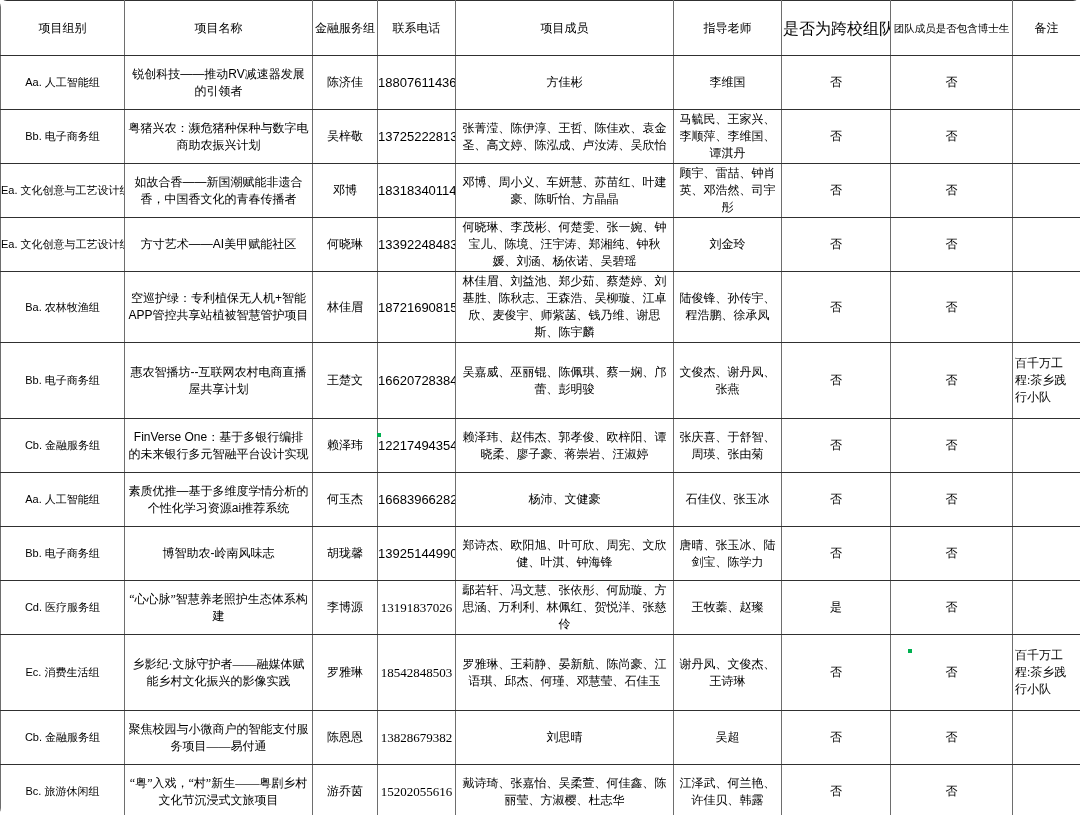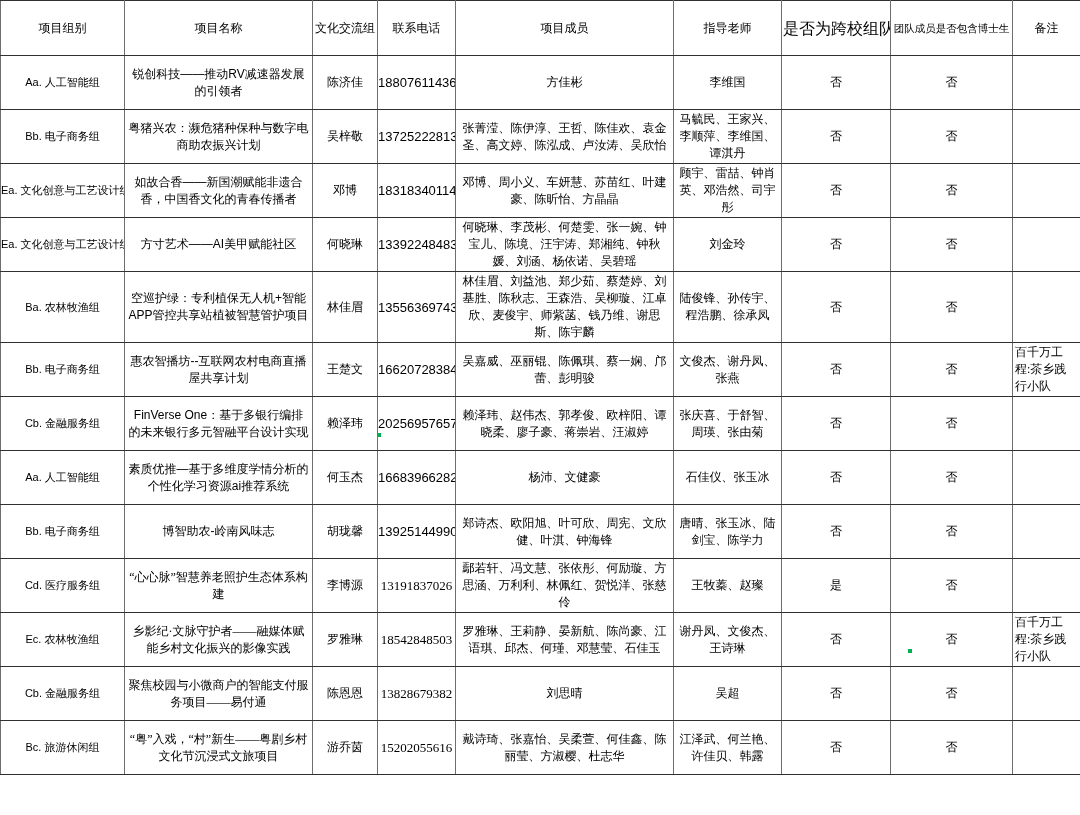--- a/index.html
+++ b/index.html
@@ -3,20 +3,21 @@
 <meta charset="utf-8">
 <style>
   html,body{margin:0;padding:0;background:#fff;}
   .page{
     position:relative;
     width:1080px;height:815px;
     background:#fff;
     font-family:"Liberation Sans",sans-serif;
     color:#000;
     overflow:hidden;
+    border-radius:7px;
   }
   table.sheet{
     border-collapse:collapse;
     table-layout:fixed;
     width:1078px;
     margin:0;
   }
   .sheet th,.sheet td{
     border:1px solid #6e6e6e;
     border-top-color:#303030;
@@ -33,21 +34,21 @@
   .sheet thead tr{height:55px;}
   .sheet tbody tr{height:54px;}
   .sheet th{font-size:12px;padding:0 1px;}
   .sheet th.col-6{font-size:16px;white-space:nowrap;}
   .sheet th.col-7{font-size:10.5px;white-space:nowrap;margin-left:16px;}
   .sheet td.col-0{font-size:11px;white-space:nowrap;padding:0;margin-left:28px;}
   .sheet td.col-3{font-size:13px;white-space:nowrap;padding:0;}
   .sheet td.col-8{
     text-align:left;
     font-family:"Liberation Serif",serif;
-    padding:1px 2px;
+    padding:12px 2px;
   }
   tr.serif td{font-family:"Liberation Serif",serif;}
   tr.serif td.col-0{font-family:"Liberation Sans",sans-serif;}
   .bold-seg{font-weight:400;}
   .comment-marker{
     position:absolute;
     width:4px;height:4px;
   }
 </style>
 </head>
@@ -63,21 +64,21 @@
         <col style="width:218px">
         <col style="width:108px">
       <col style="width:109px">
         <col style="width:122px">
         <col style="width:68px">
     </colgroup>
     <thead>
       <tr>
           <th class="col-0">项目组别</th>
           <th class="col-1">项目名称</th>
-          <th class="col-2">文化交流组</th>
+          <th class="col-2">金融服务组</th>
           <th class="col-3">联系电话</th>
           <th class="col-4">项目成员</th>
           <th class="col-5">指导老师</th>
           <th class="col-6">是否为跨校组队参赛队伍</th>
           <th class="col-7">团队成员是否包含博士生</th>
           <th class="col-8">备注</th>
         </tr>
     </thead>
     <tbody>
         <tr class="sans">
@@ -121,21 +122,21 @@
           <td class="col-4">何晓琳、李茂彬、何楚雯、张一婉、钟宝儿、陈境、汪宇涛、郑湘纯、钟秋媛、刘涵、杨依诺、吴碧瑶</td>
           <td class="col-5">刘金玲</td>
           <td class="col-6">否</td>
           <td class="col-7">否</td>
           <td class="col-8"></td>
         </tr>
         <tr class="sans">
           <td class="col-0">Ba. 农林牧渔组</td>
           <td class="col-1"><span>空巡护绿：专利植保无人机+智能APP管控共享站植被智慧管护项目</span></td>
           <td class="col-2">林佳眉</td>
-          <td class="col-3">13556369743</td>
+          <td class="col-3">18721690815</td>
           <td class="col-4">林佳眉、刘益池、郑少茹、蔡楚婷、刘基胜、陈秋志、王森浩、吴柳璇、江卓欣、麦俊宇、师紫菡、钱乃维、谢思斯、陈宇麟</td>
           <td class="col-5">陆俊锋、孙传宇、程浩鹏、徐承凤</td>
           <td class="col-6">否</td>
           <td class="col-7">否</td>
           <td class="col-8"></td>
         </tr>
         <tr class="sans">
           <td class="col-0">Bb. 电子商务组</td>
           <td class="col-1"><span>惠农智播坊--互联网农村电商直播屋共享计划</span></td>
           <td class="col-2">王楚文</td>
@@ -143,21 +144,21 @@
           <td class="col-4">吴嘉威、巫丽锟、陈佩琪、蔡一娴、邝蕾、彭明骏</td>
           <td class="col-5">文俊杰、谢丹凤、张燕</td>
           <td class="col-6">否</td>
           <td class="col-7">否</td>
           <td class="col-8">百千万工程:茶乡践行小队</td>
         </tr>
         <tr class="sans">
           <td class="col-0">Cb. 金融服务组</td>
           <td class="col-1"><span>FinVerse One：基于多银行编排的未来银行多元智融平台设计实现</span></td>
           <td class="col-2">赖泽玮</td>
-          <td class="col-3">20256957657</td>
+          <td class="col-3">12217494354</td>
           <td class="col-4">赖泽玮、赵伟杰、郭孝俊、欧梓阳、谭晓柔、廖子豪、蒋崇岩、汪淑婷</td>
           <td class="col-5">张庆喜、于舒智、周瑛、张由菊</td>
           <td class="col-6">否</td>
           <td class="col-7">否</td>
           <td class="col-8"></td>
         </tr>
         <tr class="sans">
           <td class="col-0">Aa. 人工智能组</td>
           <td class="col-1"><span>素质优推—基于多维度学情分析的个性化学习资源ai推荐系统</span></td>
           <td class="col-2">何玉杰</td>
@@ -184,21 +185,21 @@
           <td class="col-1"><span>“心心脉”智慧养老照护生态体系构建</span></td>
           <td class="col-2">李博源</td>
           <td class="col-3">13191837026</td>
           <td class="col-4">鄢若轩、冯文慧、张依彤、何励璇、方思涵、万利利、林佩红、贺悦洋、张慈伶</td>
           <td class="col-5">王牧蓁、赵璨</td>
           <td class="col-6">是</td>
           <td class="col-7">否</td>
           <td class="col-8"></td>
         </tr>
         <tr class="serif">
-          <td class="col-0">Ec. 农林牧渔组</td>
+          <td class="col-0">Ec. 消费生活组</td>
           <td class="col-1"><span>乡影纪·文脉守护者——</span><span class="bold-seg">融媒体赋能乡村文化振兴的影像实践</span></td>
           <td class="col-2">罗雅琳</td>
           <td class="col-3">18542848503</td>
           <td class="col-4">罗雅琳、王莉静、晏新航、陈尚豪、江语琪、邱杰、何瑾、邓慧莹、石佳玉</td>
           <td class="col-5">谢丹凤、文俊杰、王诗琳</td>
           <td class="col-6">否</td>
           <td class="col-7">否</td>
           <td class="col-8">百千万工程:茶乡践行小队</td>
         </tr>
         <tr class="serif">

